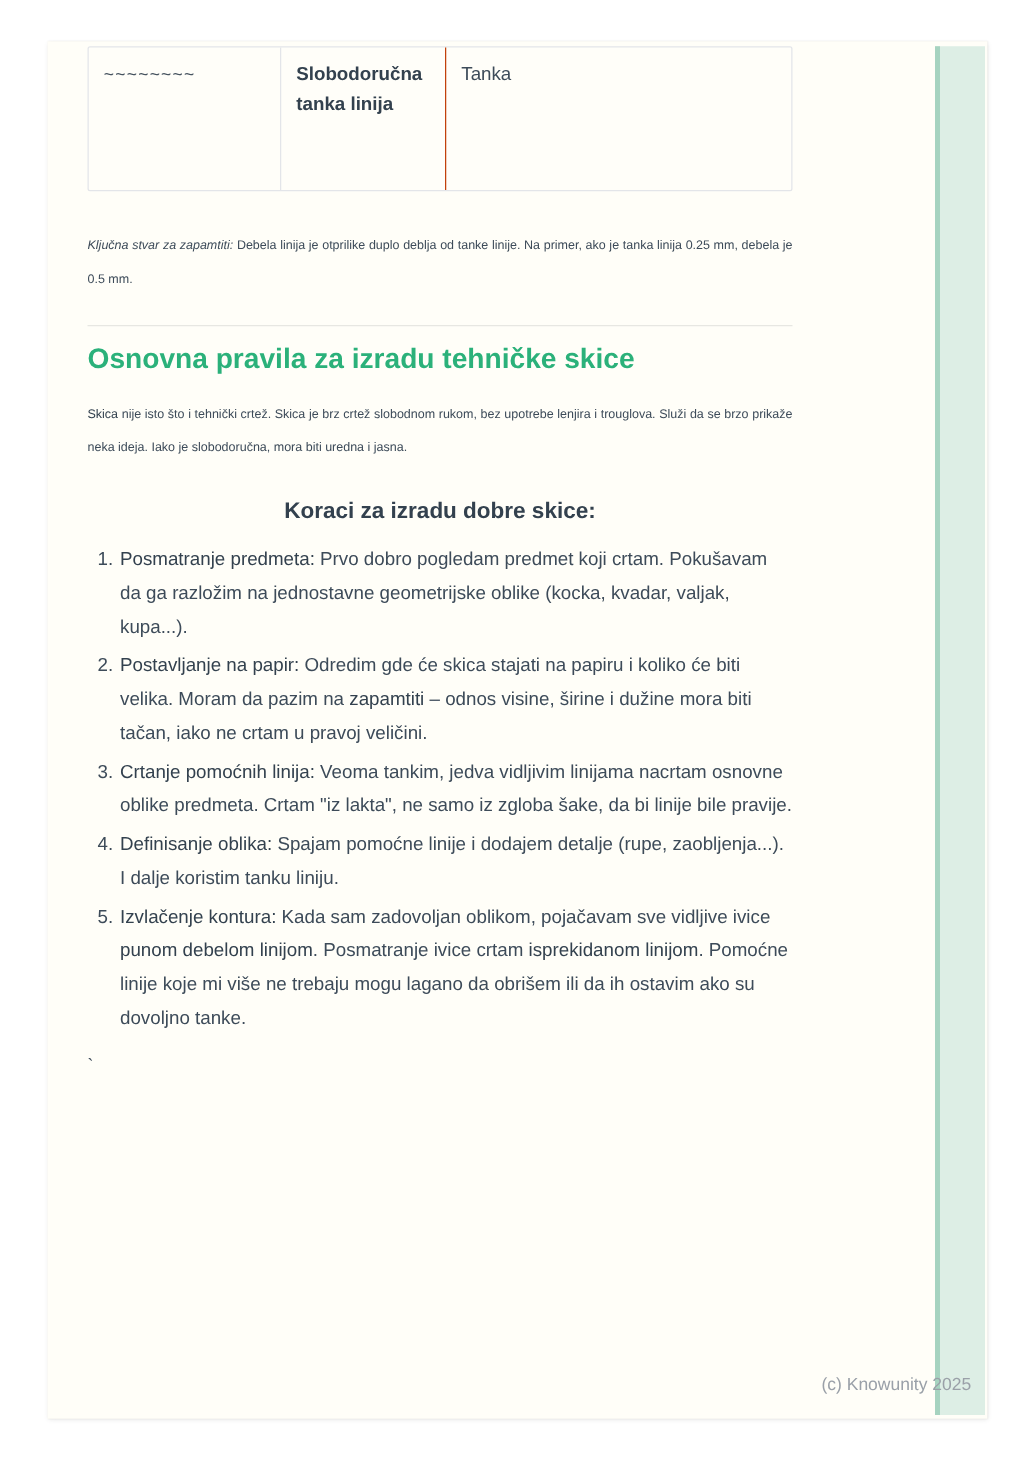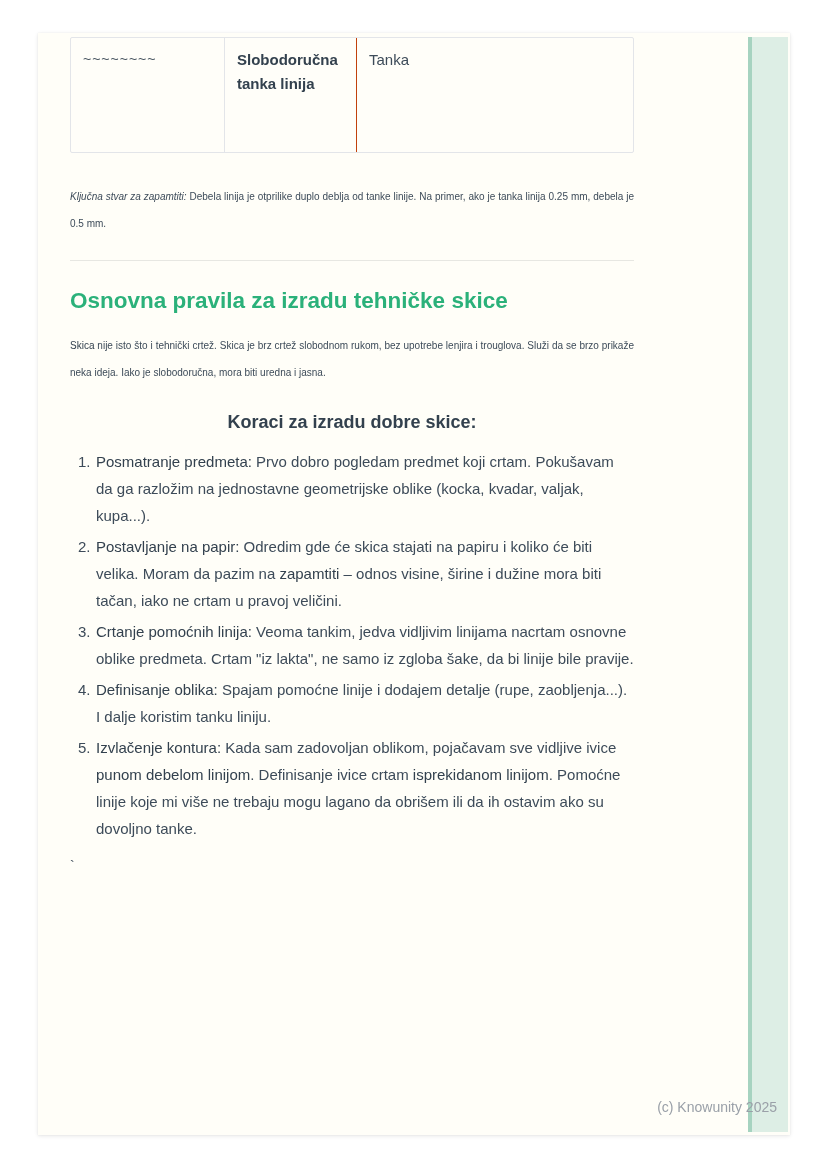--- a/index.html
+++ b/index.html
@@ -56,21 +56,21 @@
   }
   .keynote { margin-top: 30px; }
   .keynote .lead { font-style: italic; }
   .divider {
     margin-top: 23px;
     border: none;
     border-top: 1px solid #e7e7e2;
     height: 0;
   }
   h2.section-title {
-    margin-top: 25px;
+    margin-top: 11px;
     font-size: 22.5px;
     line-height: 1.3;
     font-weight: bold;
     color: #2bb17a;
   }
   .intro { margin-top: 17px; }
   .steps-title {
     margin-top: 23px;
     font-size: 18px;
     line-height: 27px;
@@ -156,21 +156,21 @@
       <li>
         <span class="num">2.</span><span class="b">Postavljanje na papir:</span><span> Odredim gde će skica stajati na papiru i koliko će biti velika. Moram da pazim na </span><span class="b">zapamtiti</span><span> – odnos visine, širine i dužine mora biti tačan, iako ne crtam u pravoj veličini.</span>
       </li>
       <li>
         <span class="num">3.</span><span class="b">Crtanje pomoćnih linija:</span><span> Veoma tankim, jedva vidljivim linijama nacrtam osnovne oblike predmeta. Crtam "iz lakta", ne samo iz zgloba šake, da bi linije bile pravije.</span>
       </li>
       <li>
         <span class="num">4.</span><span class="b">Definisanje oblika:</span><span> Spajam pomoćne linije i dodajem detalje (rupe, zaobljenja...). I dalje koristim tanku liniju.</span>
       </li>
       <li>
-        <span class="num">5.</span><span class="b">Izvlačenje kontura:</span><span> Kada sam zadovoljan oblikom, pojačavam sve vidljive ivice </span><span class="b">punom debelom linijom</span><span>. Definisanje ivice crtam </span><span class="b">isprekidanom linijom</span><span>. Pomoćne linije koje mi više ne trebaju mogu lagano da obrišem ili da ih ostavim ako su dovoljno tanke.</span>
+        <span class="num">5.</span><span class="b">Izvlačenje kontura:</span><span> Kada sam zadovoljan oblikom, pojačavam sve vidljive ivice </span><span class="b">punom debelom linijom</span><span>. Posmatranje ivice crtam </span><span class="b">isprekidanom linijom</span><span>. Pomoćne linije koje mi više ne trebaju mogu lagano da obrišem ili da ih ostavim ako su dovoljno tanke.</span>
       </li>
     </ol>
 
 
     <p class="tick">`</p>
 
   </div>
 
   <div class="footer-credit">(c) Knowunity 2025</div>
 

